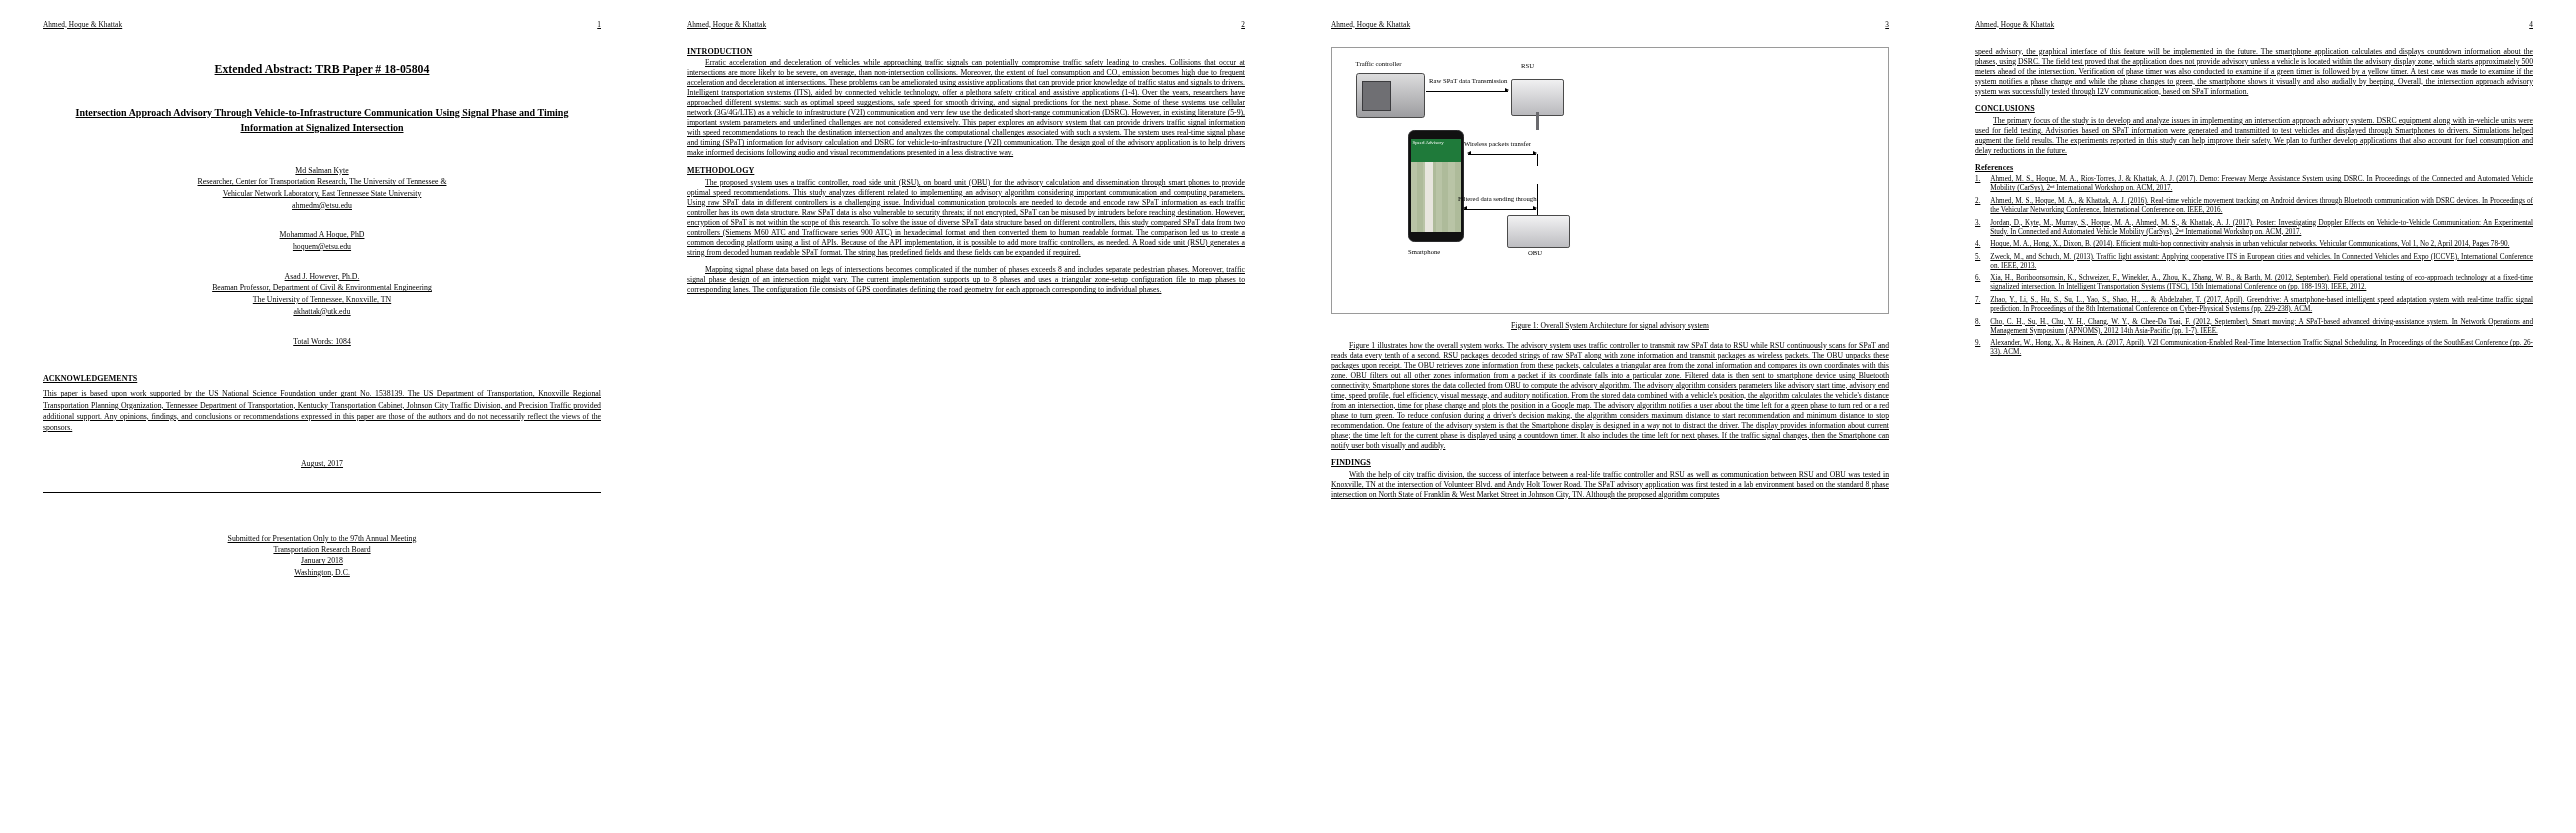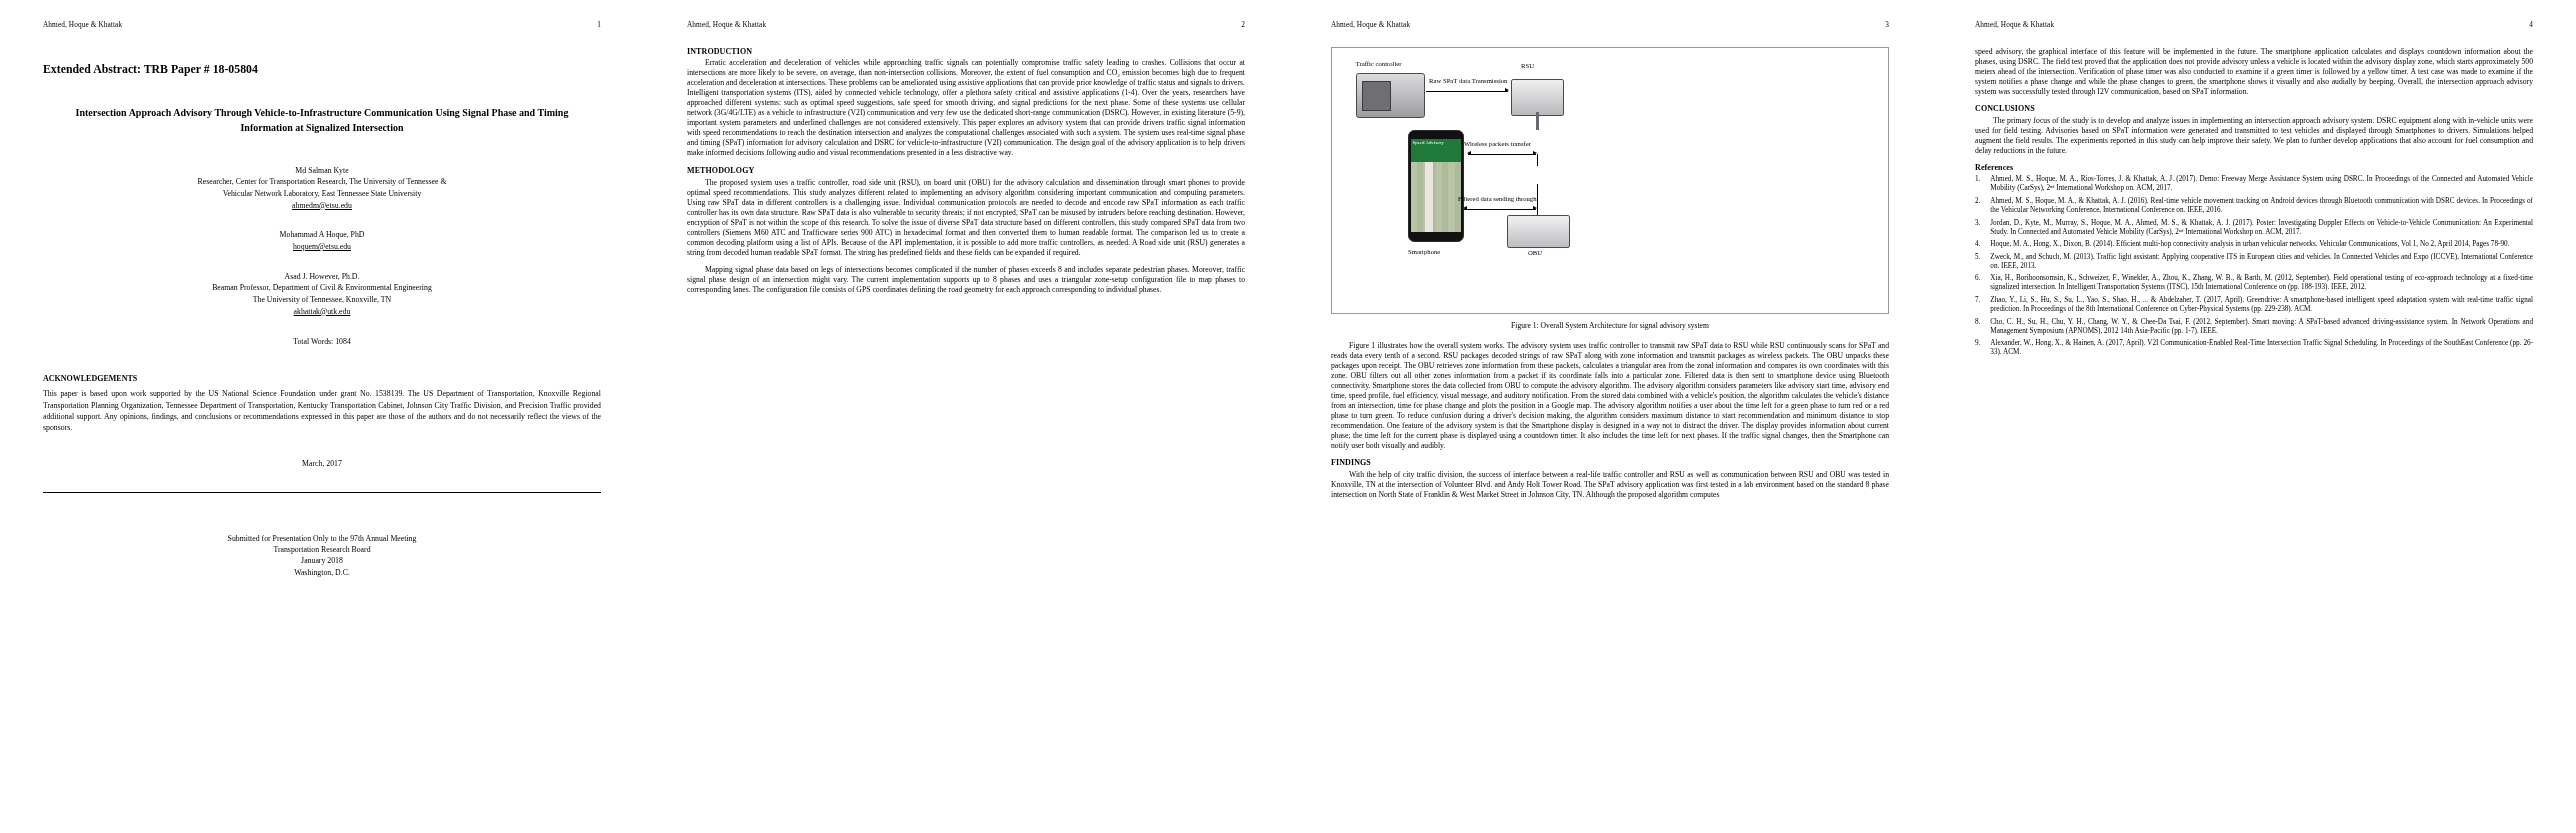--- a/index.html
+++ b/index.html
@@ -15,32 +15,34 @@
     display: flex;
     width: 2576px;
     height: 834px;
   }
   .page {
     width: 644px;
     height: 808px;
     box-sizing: border-box;
     padding: 19.5px 43px 14px 43px;
     position: relative;
+    text-decoration: underline;
   }
   .runhead {
     display: flex;
     justify-content: space-between;
     align-items: baseline;
     font-size: 7.3px;
     letter-spacing: 0.1px;
     margin-bottom: 18px;
   }
 
   
   .p1-title {
+    text-align: center;
     font-weight: bold;
     font-size: 11.8px;
     margin-top: 33px;
     margin-bottom: 28px;
   }
   .p1-subtitle {
     text-align: center;
     font-weight: bold;
     font-size: 10px;
     line-height: 1.55;
@@ -257,21 +259,21 @@
       <div class="aff" style="white-space: pre-line;">Beaman Professor, Department of Civil &amp; Environmental Engineering
 The University of Tennessee, Knoxville, TN</div>
       <div class="email">akhattak@utk.edu</div>
     </div>
 
     <div class="wordcount">Total Words: 1084</div>
 
     <div class="ack-h">ACKNOWLEDGEMENTS</div>
     <div class="ack-p">This paper is based upon work supported by the US National Science Foundation under grant No. 1538139. The US Department of Transportation, Knoxville Regional Transportation Planning Organization, Tennessee Department of Transportation, Kentucky Transportation Cabinet, Johnson City Traffic Division, and Precision Traffic provided additional support. Any opinions, findings, and conclusions or recommendations expressed in this paper are those of the authors and do not necessarily reflect the views of the sponsors.</div>
 
-    <div class="date-c">March, 2017</div>
+    <div class="date-c">August, 2017</div>
 
     <hr class="rule">
 
     <div class="submit">
       <div>Submitted for Presentation Only to the 97th Annual Meeting</div>
       <div>Transportation Research Board</div>
       <div>January 2018</div>
       <div>Washington, D.C.</div>
     </div>
   </div>

